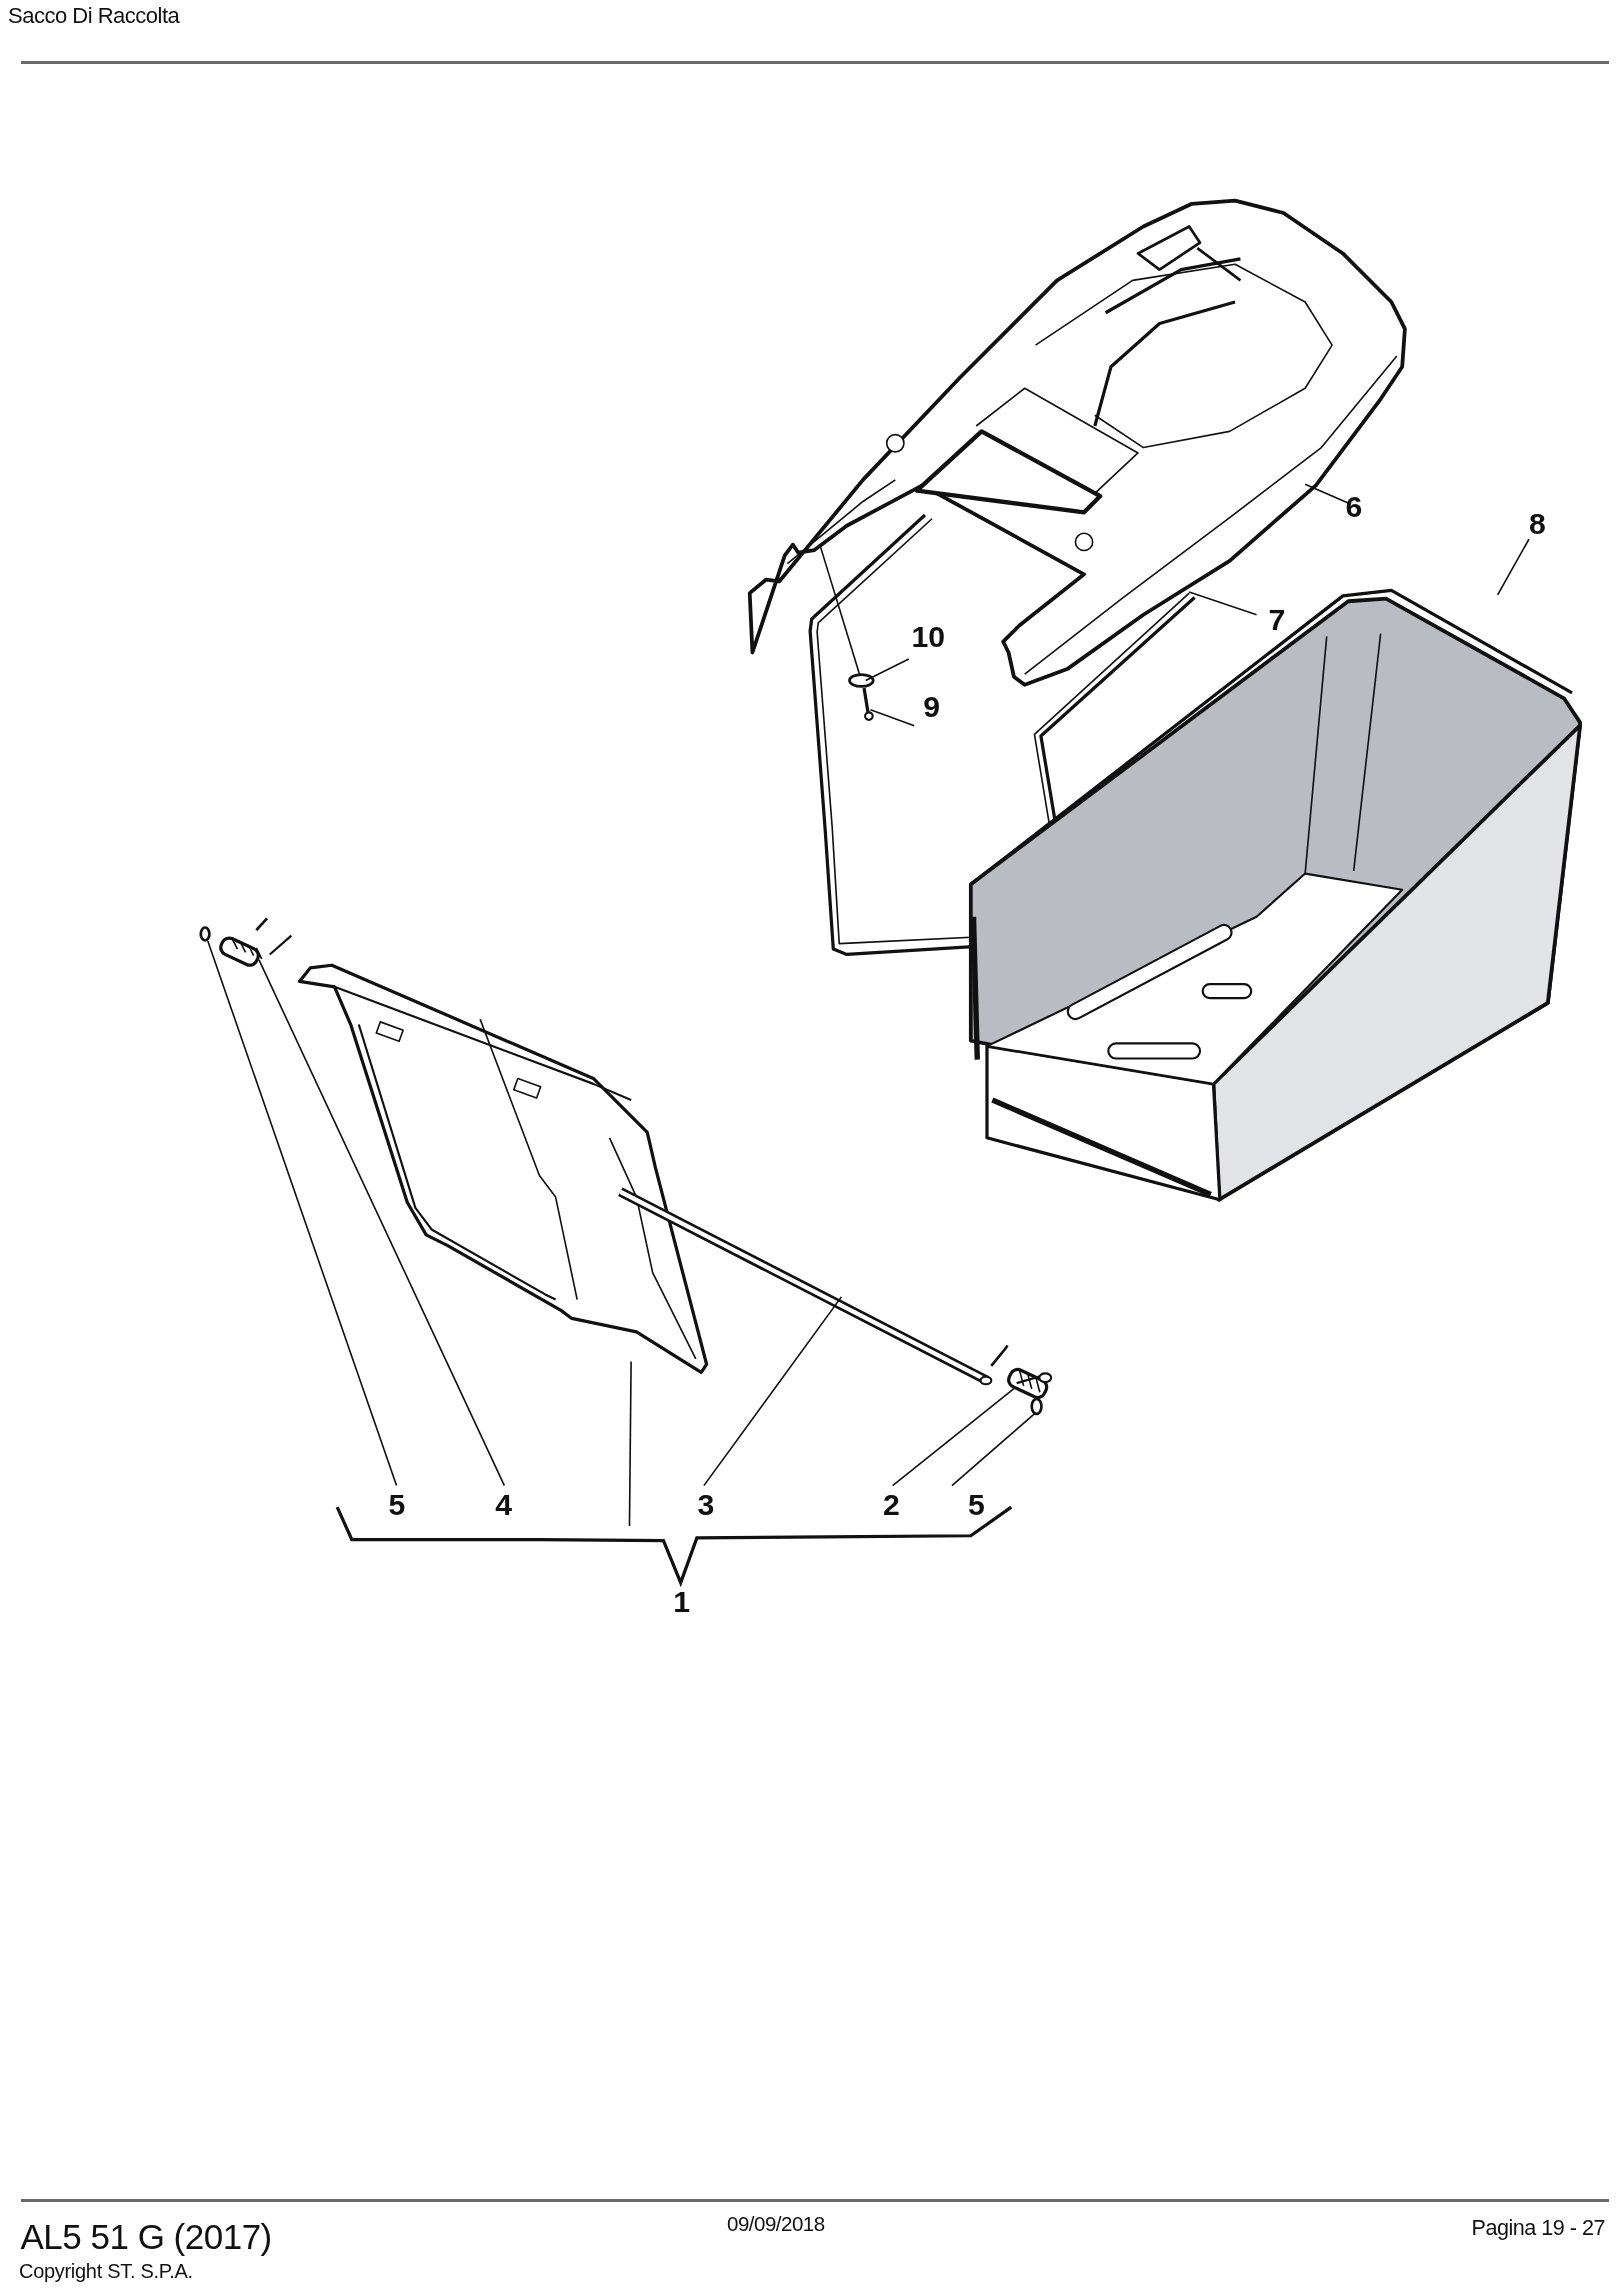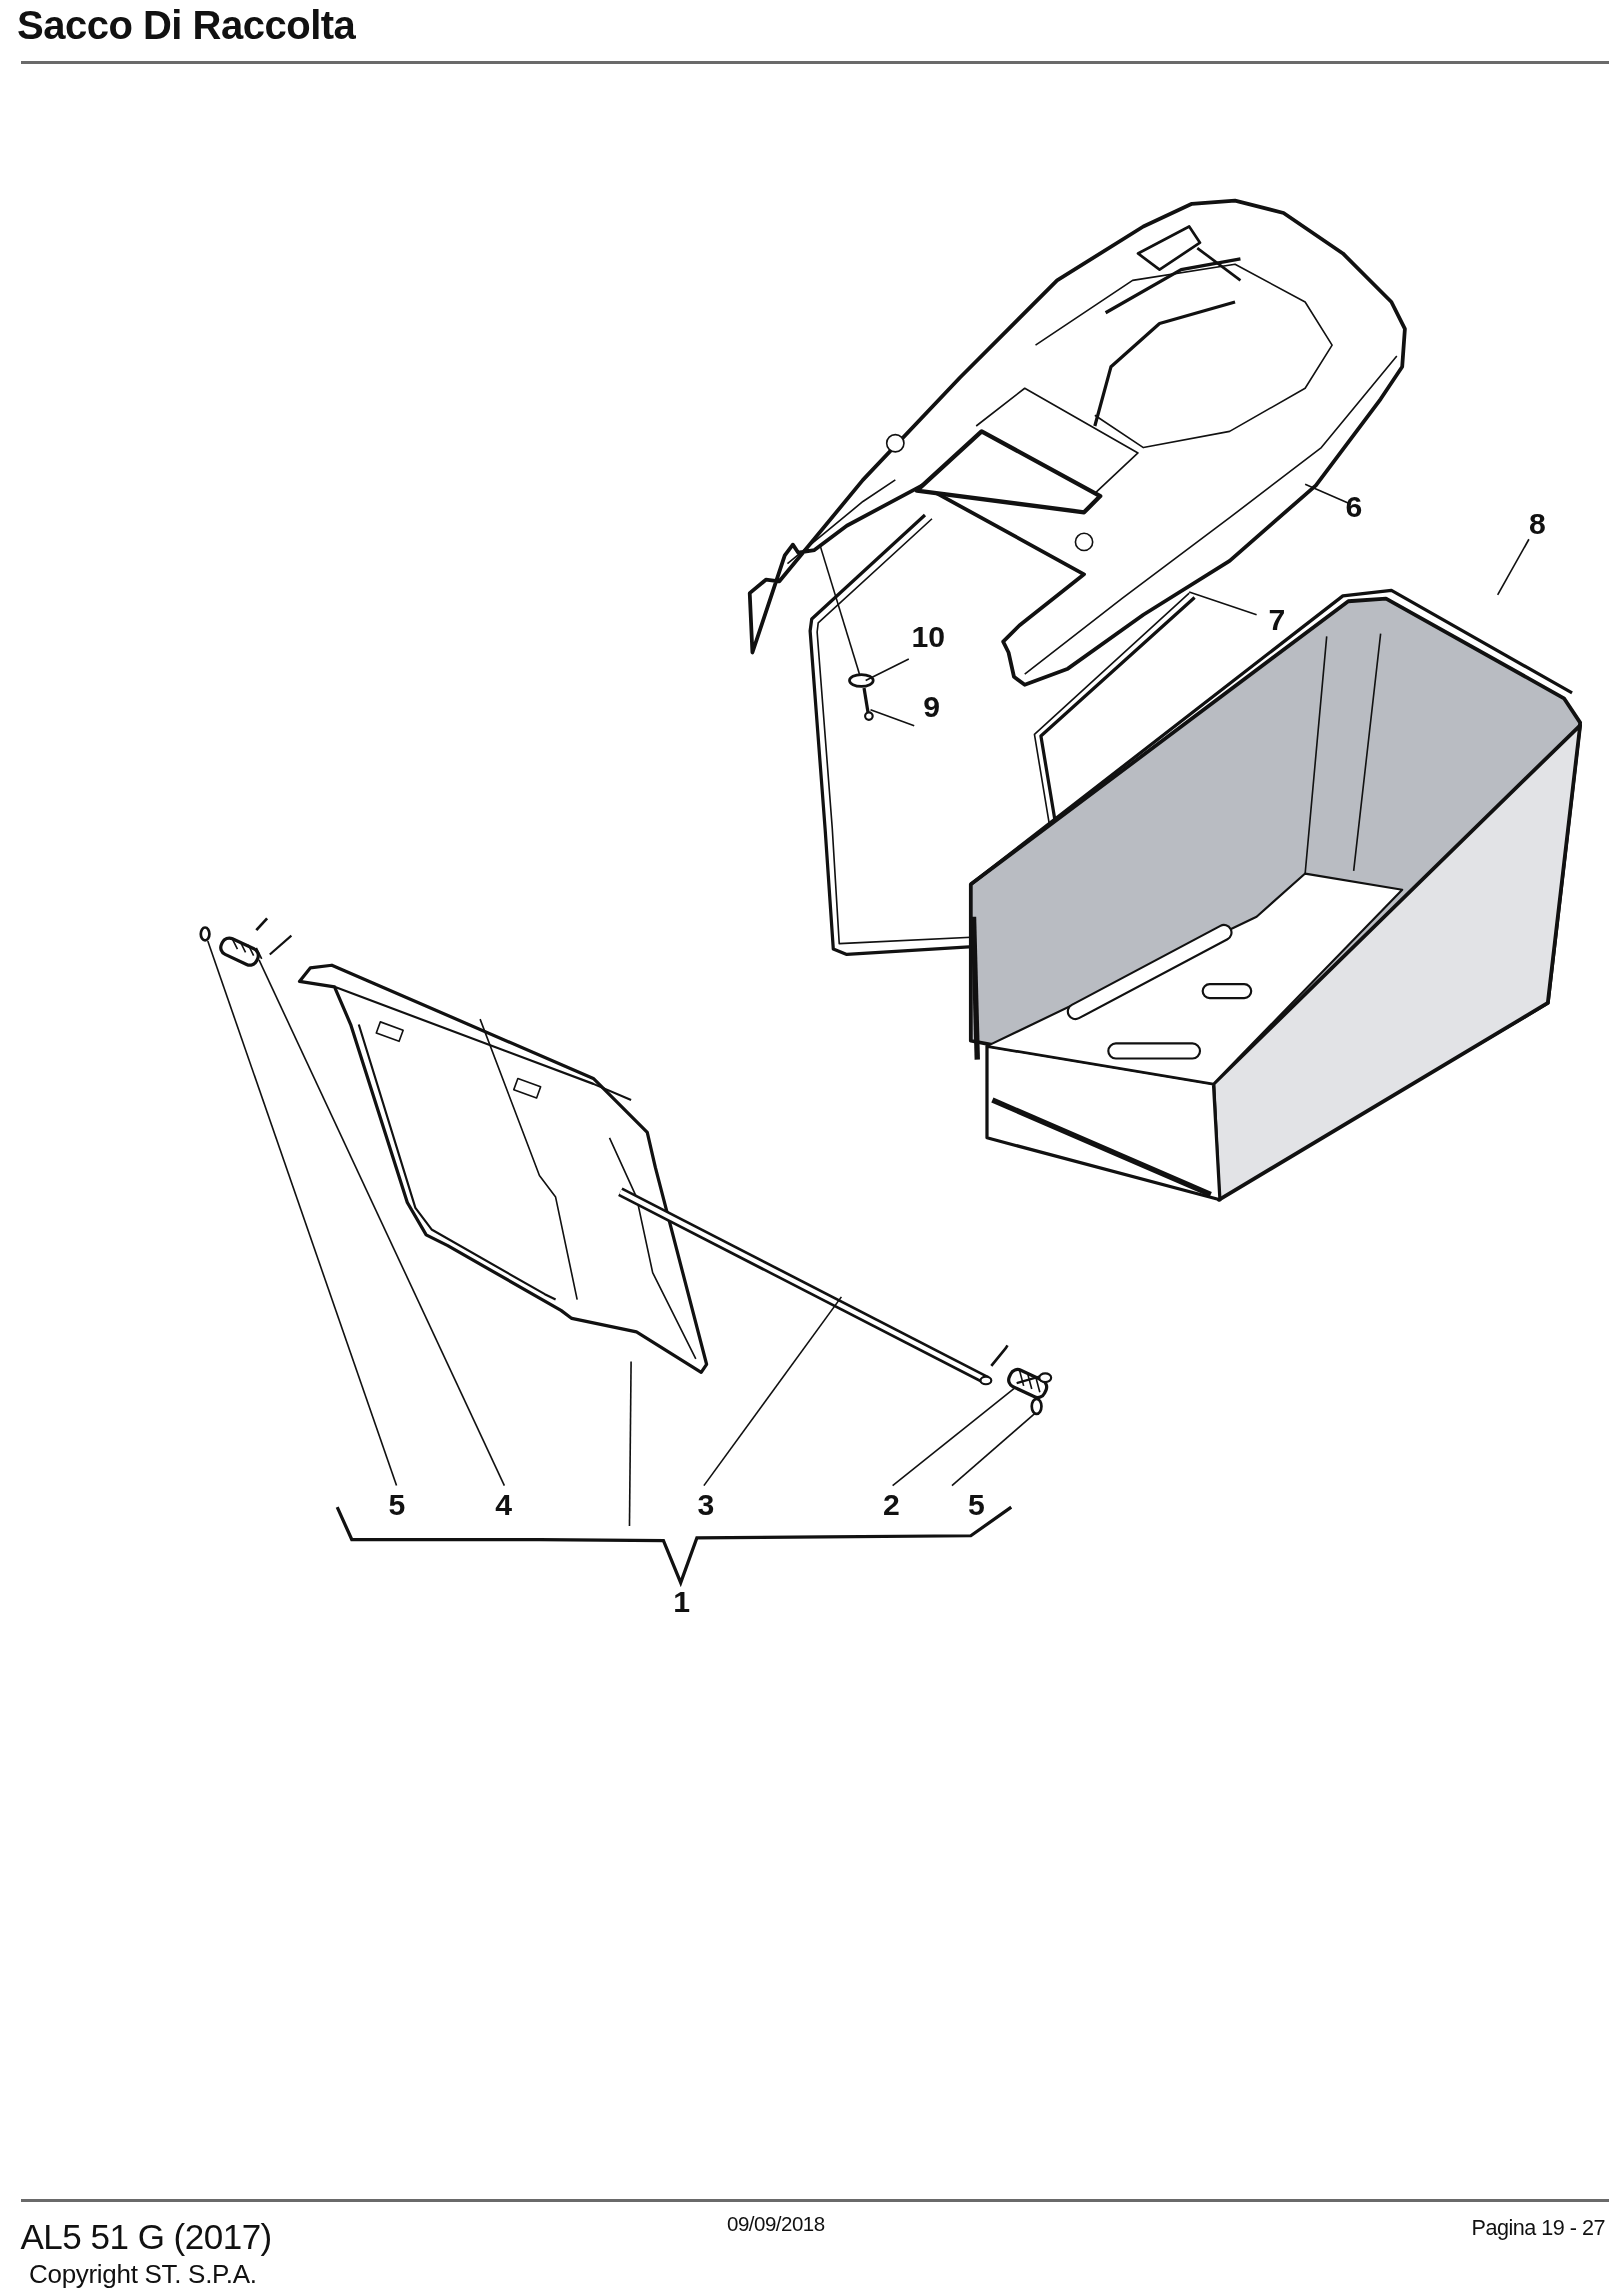--- a/index.html
+++ b/index.html
@@ -1,23 +1,23 @@
 <!DOCTYPE html>
 <html style="font-size:8.6px"><head>
 <meta charset="utf-8">
 <style>
   html, body { margin: 0; padding: 0; background: #ffffff; }
   body { width: 1617px; height: 2295px; position: relative; overflow: hidden;
          font-family: "Liberation Sans", sans-serif; color: #111; }
-  .page-title { position: absolute; left: 17px; top: 5.4px; font-size: 40px; line-height: 1; letter-spacing: -0.5px; font-weight: bold; }
+  .page-title { position: absolute; left: 8px; top: 5.4px; font-size: 22px; line-height: 1; letter-spacing: -0.5px; }
   .rule { position: absolute; left: 20.5px; right: 7.6px; height: 2.7px; background: #6a6a6a; }
   .rule.top { top: 61px; }
   .rule.bottom { top: 2199px; }
   .footer-model { position: absolute; left: 20.5px; top: 2219px; font-size: 35px; line-height: 1; letter-spacing: -0.5px; }
-  .footer-copy { position: absolute; left: 29px; top: 2261px; font-size: 26px; line-height: 1; letter-spacing: -0.3px; }
+  .footer-copy { position: absolute; left: 19px; top: 2261px; font-size: 20px; line-height: 1; letter-spacing: -0.3px; }
   .footer-date { position: absolute; left: 727px; top: 2214px; font-size: 20.5px; line-height: 1; letter-spacing: -0.5px; }
   .footer-page { position: absolute; right: 12px; top: 2217px; font-size: 21.6px; line-height: 1; letter-spacing: -0.5px; }
   .diagram { position: absolute; left: 0; top: 0; width: 1617px; height: 2295px; }
   .callout { font-family: "Liberation Sans", sans-serif; font-weight: bold; font-size: 56px; fill: #111; }
 </style>
 </head>
 <body>
 
 <div class="page-title">Sacco Di Raccolta</div>
 <div class="rule top"></div>

